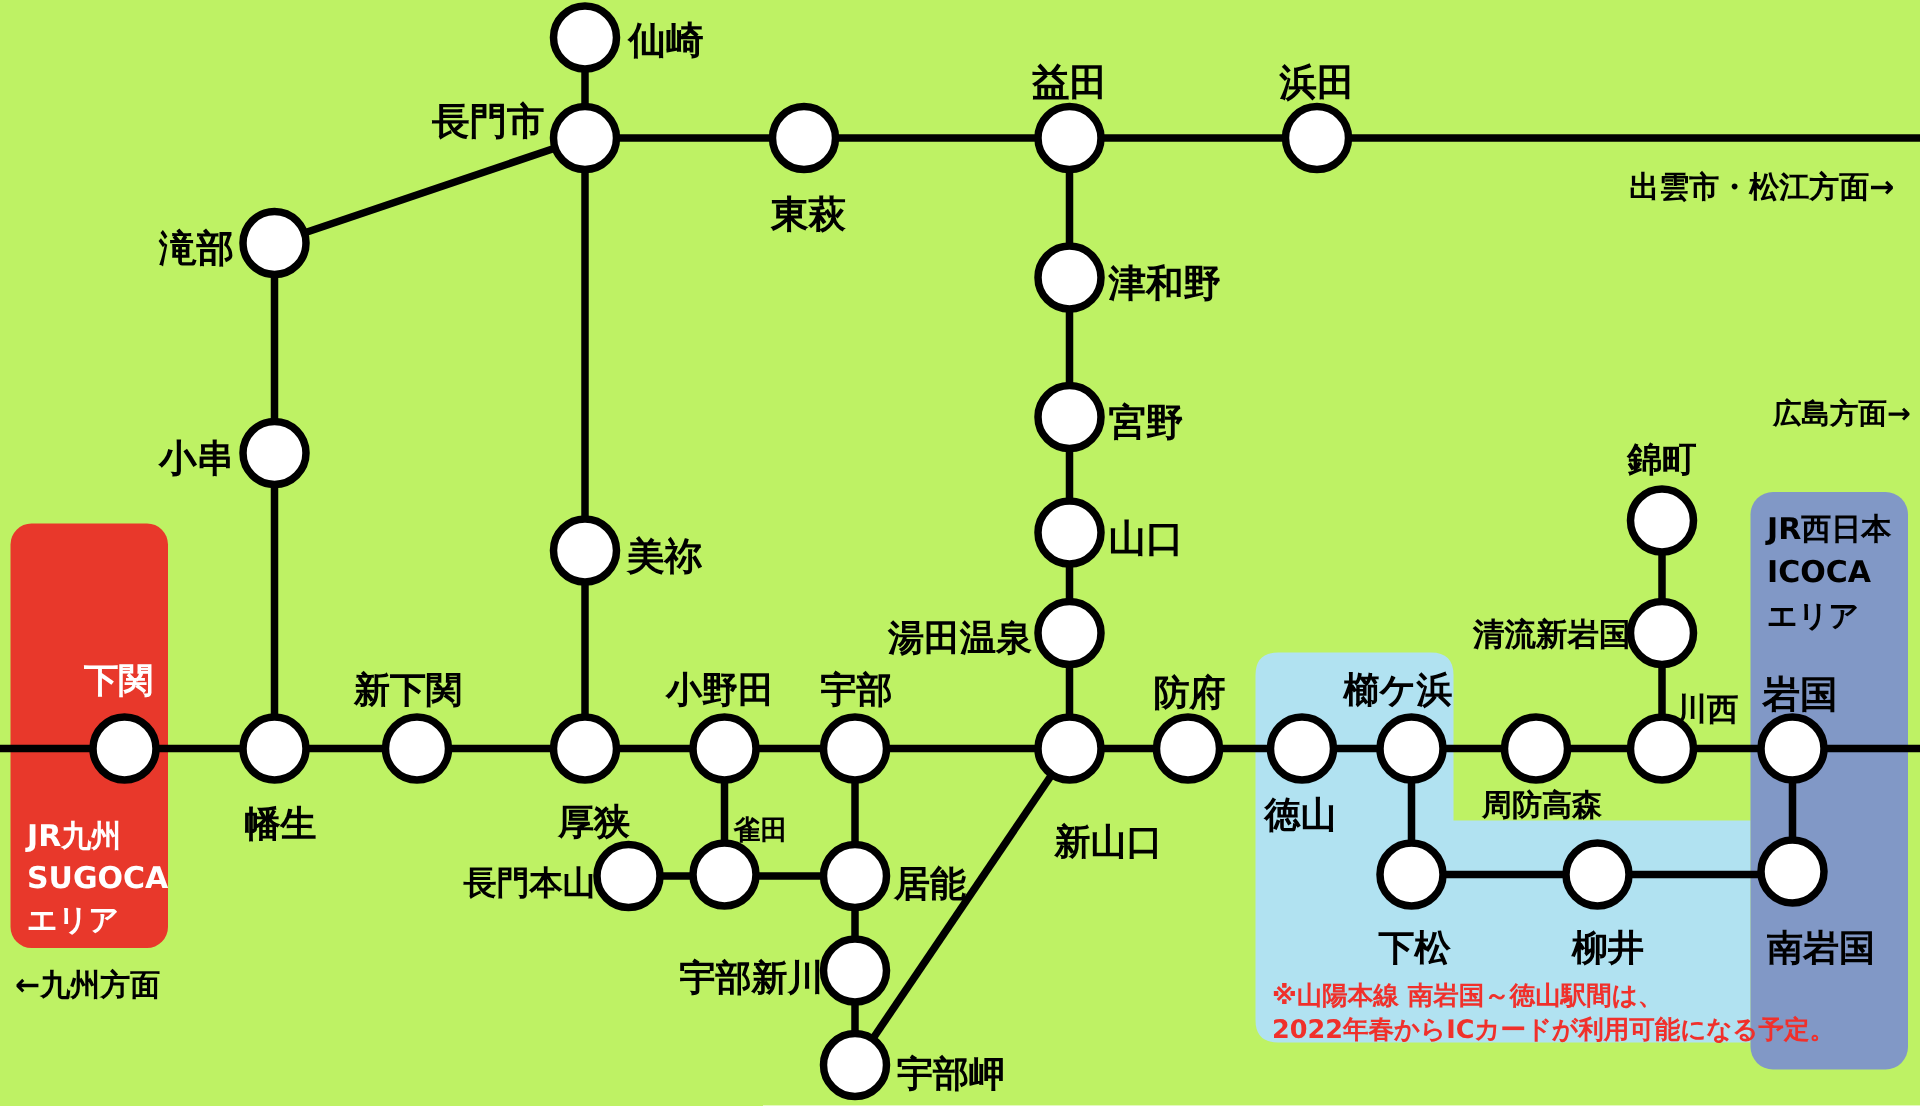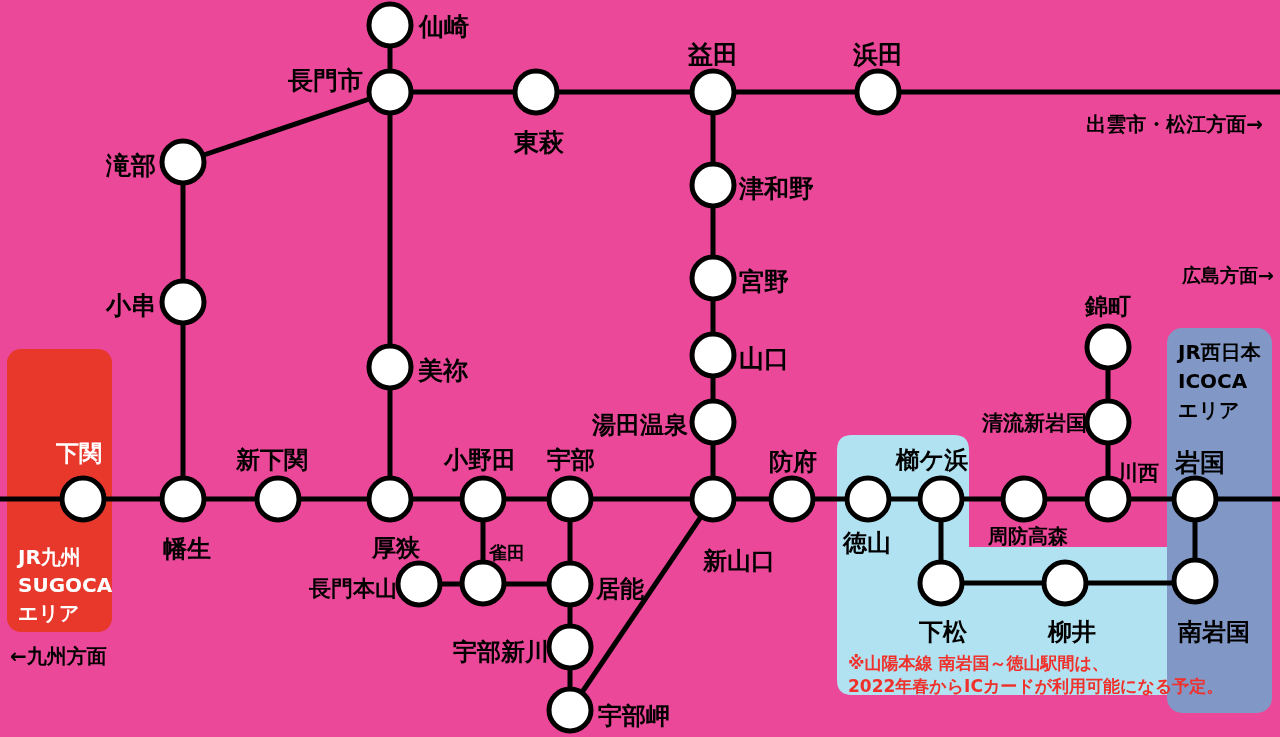--- a/index.html
+++ b/index.html
@@ -1,16 +1,16 @@
 <!DOCTYPE html>
 <html><head>
 <meta charset="utf-8">
 <style>
   html,body{margin:0;padding:0;background:#ffffff;}
-  .stage{position:relative;width:1280px;height:737px;background:#ec4899;overflow:hidden;}
+  .stage{position:relative;width:1280px;height:737px;background:#bef264;overflow:hidden;}
   svg text{font-family:"DejaVu Sans","Liberation Sans",sans-serif;font-weight:bold;}
 </style>
 </head>
 <body>
 
 <div class="stage">
   <svg id="route-map" width="1280" height="737" viewBox="0 0 1280 737">
       <rect x="7" y="349" width="105" height="283" rx="14" fill="#e8382b"></rect>
       <path d="M852 435 H954 Q969 435 969 450 V547 H1167 V695 H852 Q837 695 837 680 V450 Q837 435 852 435 Z" fill="#b1e2f1"></path>
       <rect x="1167" y="328" width="105" height="385" rx="15" fill="#8198c6"></rect>

